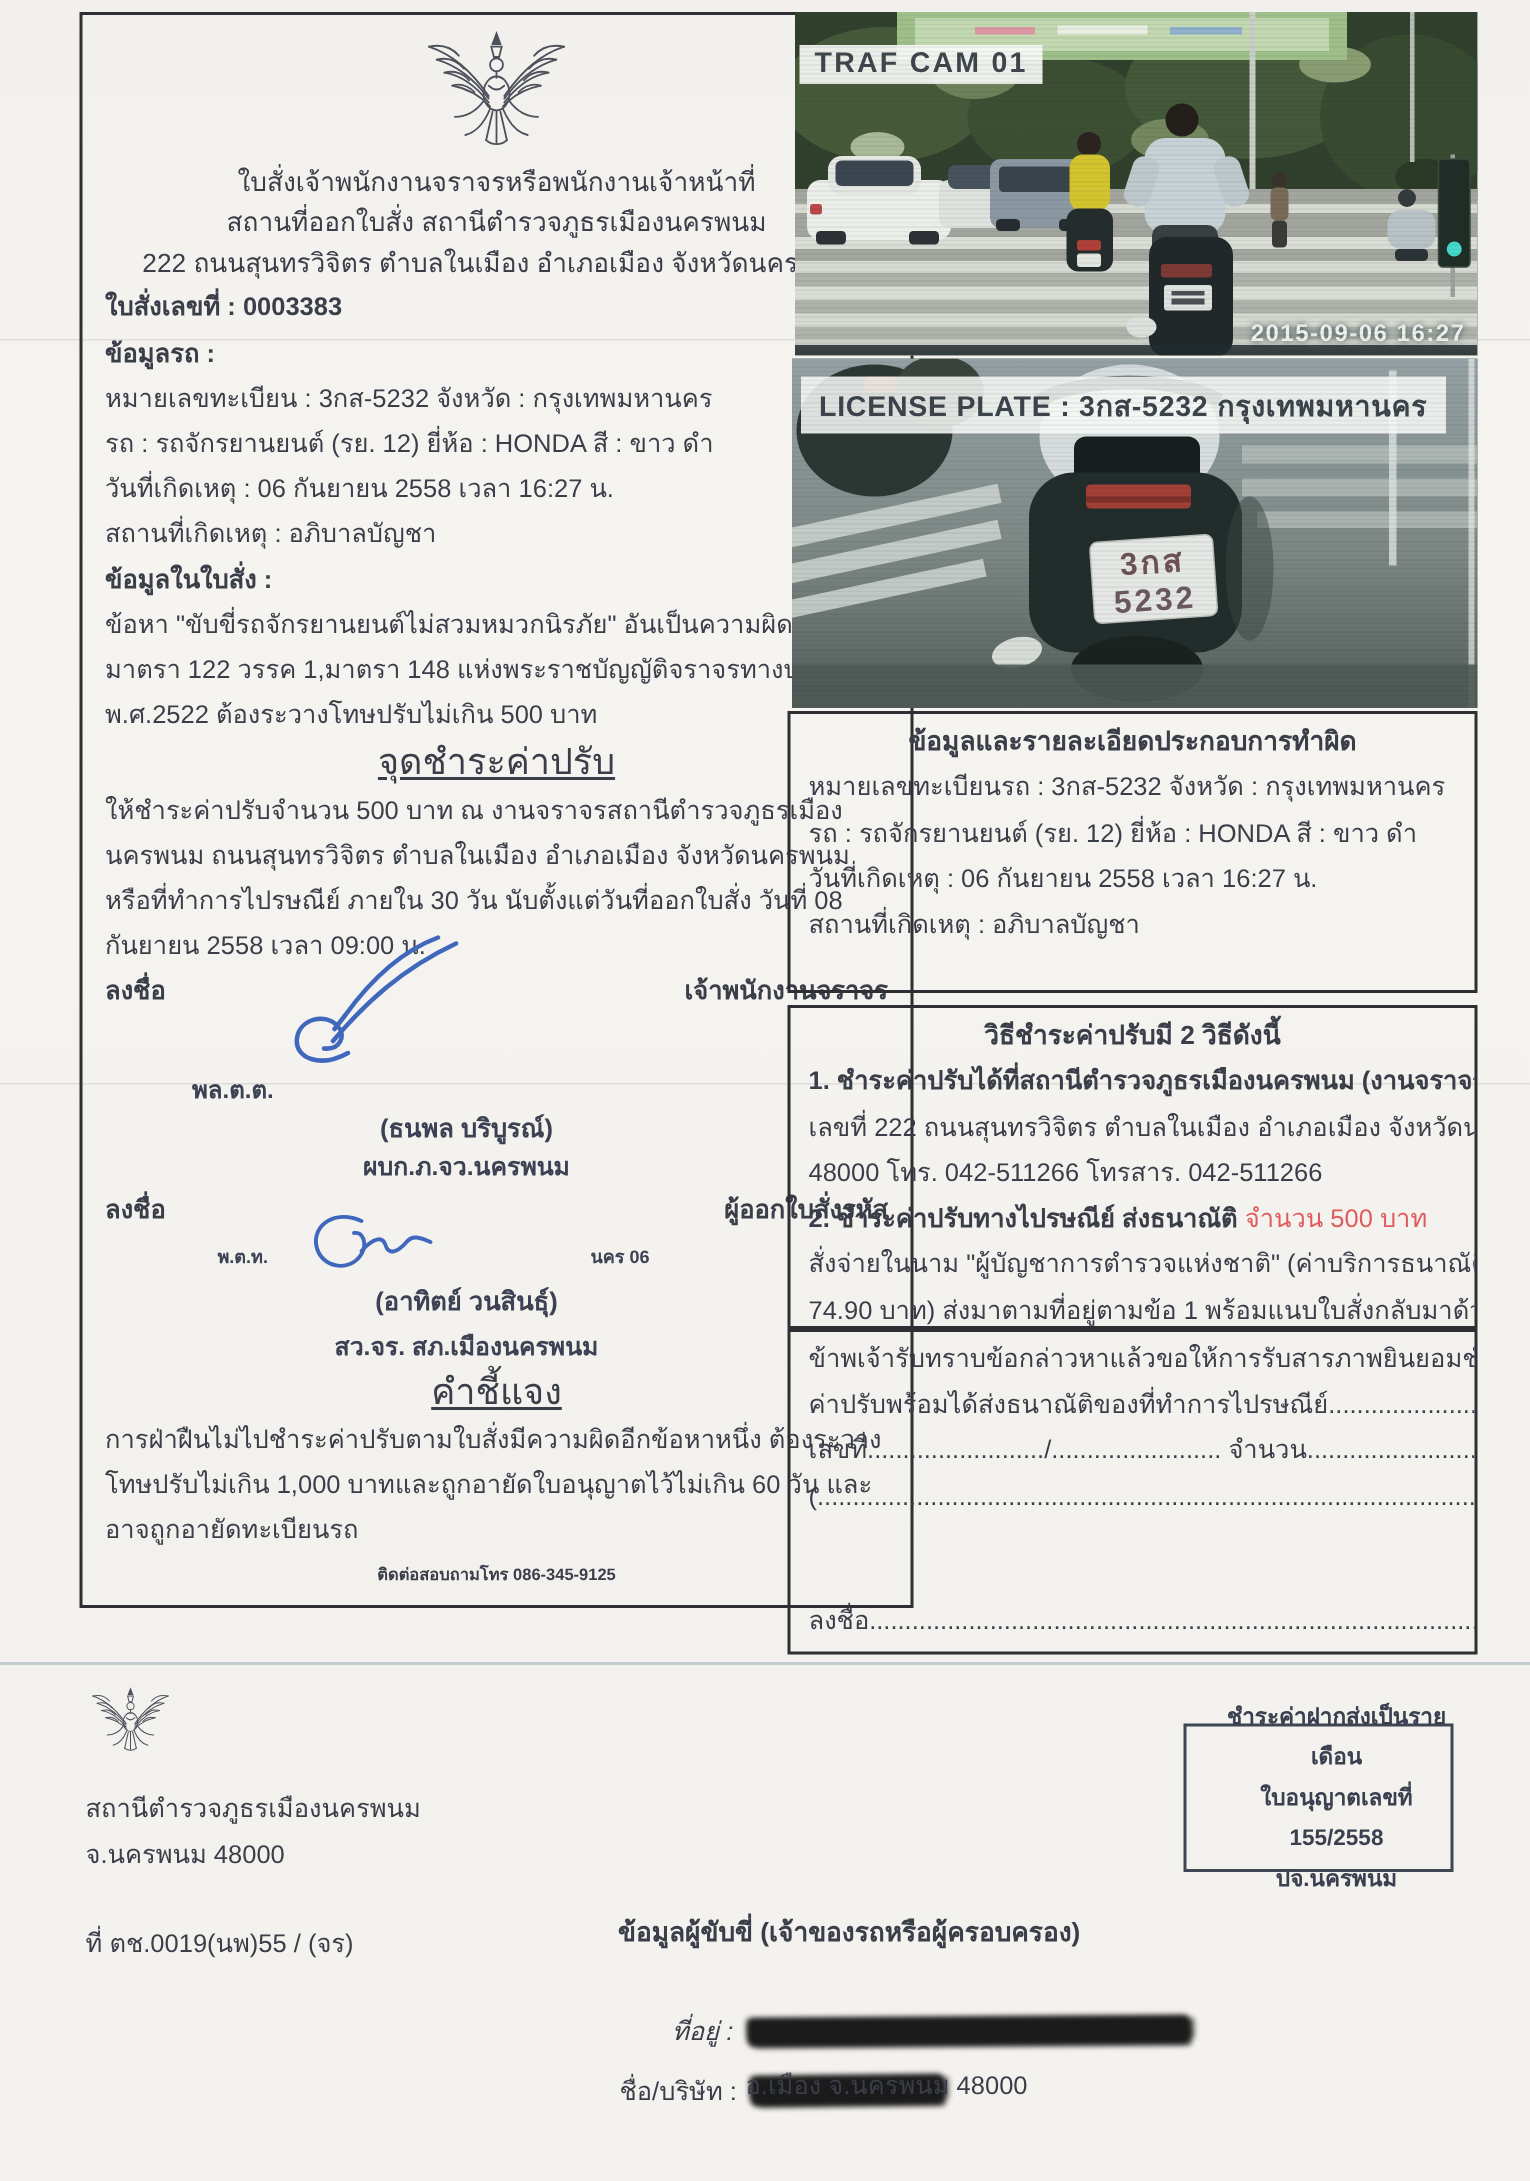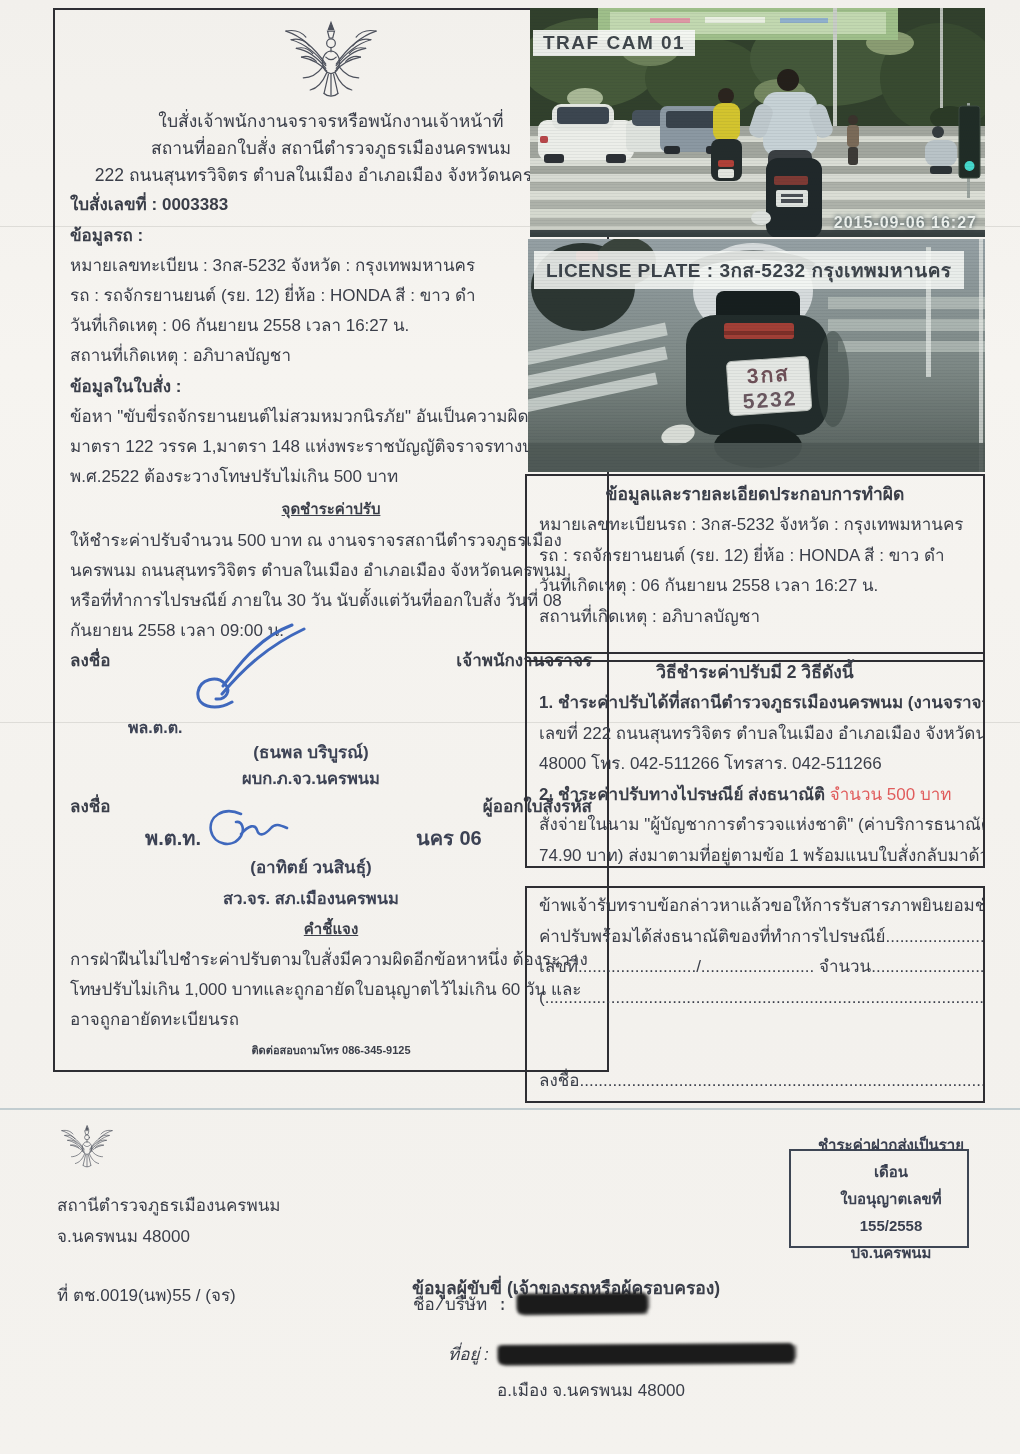--- a/index.html
+++ b/index.html
@@ -10,27 +10,27 @@
   .sep-line{position:absolute;left:0;top:1108px;width:1020px;border-top:2px solid #c2cdd0;}
 
   
   .left-box{position:absolute;left:53px;top:8px;width:556px;height:1064px;
     border:2px solid #2e2e33;box-sizing:border-box;padding:0 15px;overflow:hidden;}
   .emblem{display:block;margin:10px auto 0;}
   .title-line{font-size:17.5px;line-height:27px;text-align:center;white-space:nowrap;}
   .line{font-size:17px;line-height:30px;white-space:nowrap;}
   .b{font-weight:bold;}
   .lh32{line-height:32px;}
-  .u-header{text-align:center;font-weight:bold;text-decoration:underline;font-size:15px;line-height:34px;}
+  .u-header{text-align:center;font-weight:normal;text-decoration:underline;font-size:24px;line-height:34px;}
   .sign-row{display:flex;justify-content:space-between;font-size:17px;line-height:30px;font-weight:bold;}
   .spacer40{height:40px;}
   .rank1{font-size:16px;line-height:24px;font-weight:bold;margin-left:58px;color:#3c4254;}
   .cname{font-size:17px;line-height:26px;font-weight:bold;text-align:center;padding-right:40px;color:#3c4254;}
   .cpos{font-size:16.5px;line-height:25px;font-weight:bold;text-align:center;padding-right:40px;color:#3c4254;}
-  .rank2-row{display:flex;font-size:20px;line-height:30px;font-weight:bold;color:#3c4254;}
+  .rank2-row{display:flex;font-size:12px;line-height:30px;font-weight:bold;color:#3c4254;}
   .rank2-row .rk{margin-left:75px;}
   .rank2-row .code{margin-left:215px;}
   .center-b{text-align:center;font-weight:bold;font-size:11px;line-height:32px;}
   .sig{position:absolute;}
   .sig1{left:115px;top:612px;}
   .sig2{left:140px;top:788px;}
 
   
   .photo{position:absolute;overflow:hidden;background:#6d7a74;}
   .photo1{left:530px;top:8px;width:455px;height:229px;}
@@ -44,34 +44,34 @@
     letter-spacing:1px;text-shadow:0 0 4px rgba(30,50,60,.9);}
   .plate-banner{position:absolute;left:6px;top:12px;background:rgba(246,248,245,.88);
     color:#3c434a;font-weight:bold;font-size:19px;padding:4px 12px;letter-spacing:.5px;white-space:nowrap;}
 
   
   .rbox{position:absolute;left:525px;width:460px;border:2px solid #2e2e33;
     box-sizing:border-box;padding:3px 12px;overflow:hidden;}
   .rbox .hdr{text-align:center;font-weight:bold;font-size:17.5px;line-height:31px;white-space:nowrap;}
   .rbox .line{font-size:17px;line-height:30.5px;white-space:nowrap;}
   .details-box{top:474px;height:188px;}
-  .payment-box{top:652px;height:216px;}
+  .payment-box{top:670px;height:216px;}
   .driver-box{top:886px;height:217px;}
   .red{color:#e05c5c;}
   .driver-sign{position:absolute;left:12px;right:12px;bottom:8px;font-size:17px;white-space:nowrap;}
 
   
   .emblem-small{position:absolute;left:58px;top:1120px;}
   .station{position:absolute;left:57px;top:1190px;font-size:17px;line-height:31px;}
   .ref-no{position:absolute;left:57px;top:1281px;font-size:17px;}
   .stamp-box{position:absolute;left:789px;top:1149px;width:180px;height:99px;border:2px solid #3e4654;
     box-sizing:border-box;display:flex;flex-direction:column;justify-content:center;text-align:center;
     font-size:15px;font-weight:600;line-height:27px;color:#3a4050;padding-left:24px;}
   .fd-header{position:absolute;left:412px;top:1274px;font-weight:bold;font-size:17.5px;white-space:nowrap;}
-  .name-row{position:absolute;left:413px;top:1290px;font-size:17px;display:flex;align-items:center;gap:9px;font-family:Liberation Mono, monospace;}
+  .name-row{position:absolute;left:413px;top:1380px;font-size:17px;display:flex;align-items:center;gap:9px;}
   .addr-row{position:absolute;left:448px;top:1340px;font-size:17px;display:flex;align-items:center;gap:9px;font-style:italic;}
   .city-line{position:absolute;left:497px;top:1376px;font-size:17px;}
   .redact{display:inline-block;background:#1b1b1b;border-radius:5px;filter:blur(1.6px);
     box-shadow:3px 3px 0 -2px rgba(30,30,30,.55),-3px -2px 0 -2px rgba(35,35,35,.5),6px -1px 0 -3px rgba(25,25,25,.45);}
   .redact.r1{width:130px;height:21px;transform:rotate(-.6deg);}
   .redact.r2{width:296px;height:20px;transform:rotate(-.4deg);}
 </style>
 </head>
 <body>
 

